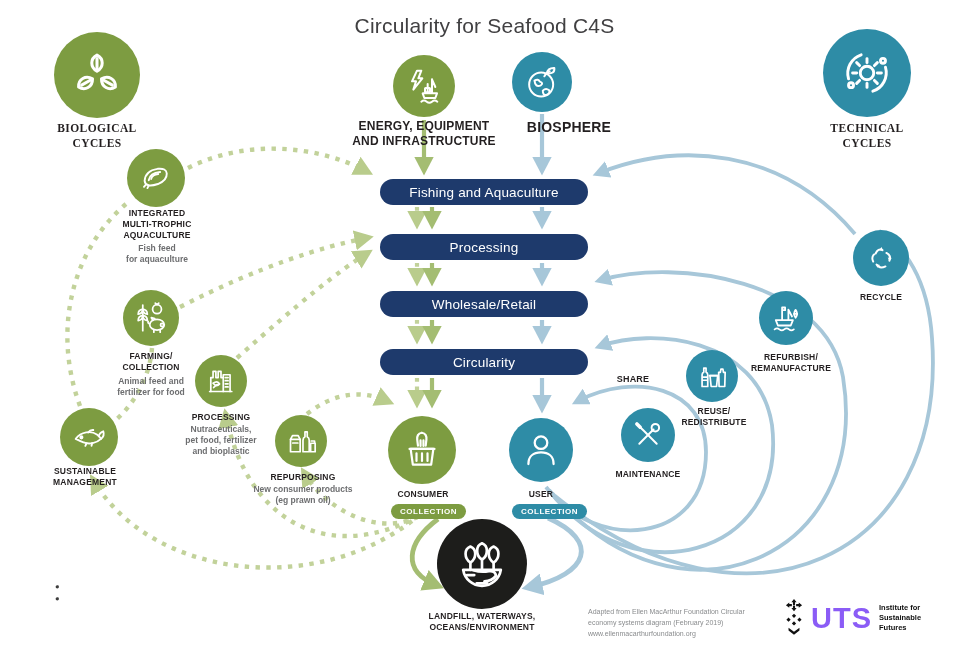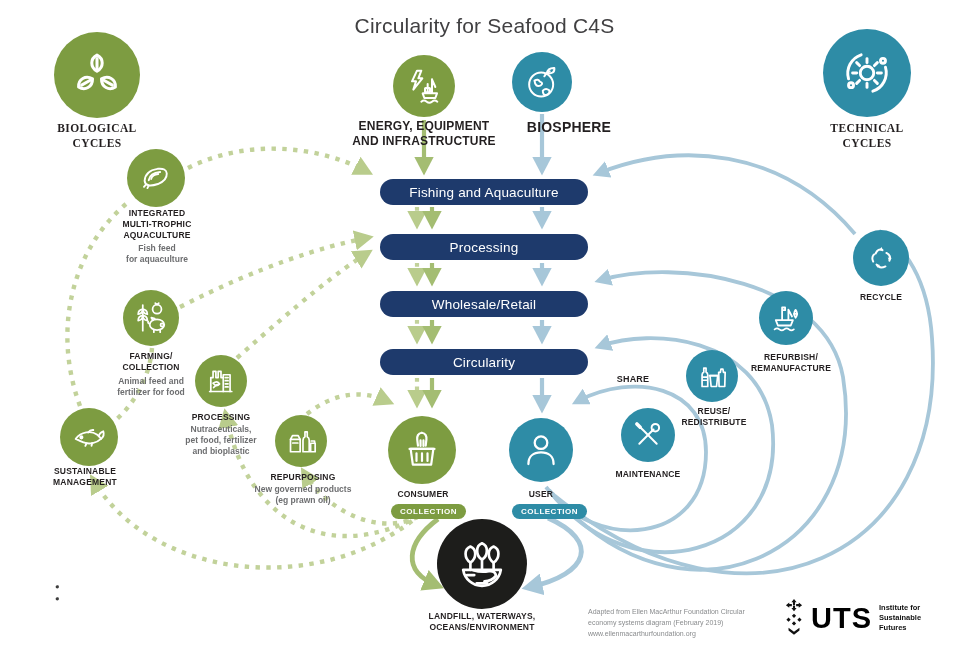--- a/index.html
+++ b/index.html
@@ -34,21 +34,21 @@
     font-size:21px;color:#414042;z-index:2;letter-spacing:.2px;
   }
   .assume{position:absolute;left:55px;top:580px;width:260px;font-size:7.6px;
     color:#3d3d3d;z-index:2;line-height:1.45;}
   .assume .item{display:flex;margin-top:1px;}
   .assume .dot{width:8px;flex:0 0 8px;}
   .assume .it-text{white-space:pre-line;}
   .attrib{position:absolute;left:588px;top:606px;font-size:7px;color:#8a8c8e;
     line-height:1.6;white-space:pre-line;z-index:2;}
   .logo{position:absolute;left:782px;top:599px;display:flex;align-items:center;z-index:2;}
-  .logo .uts-word{font-size:29px;font-weight:bold;color:#000000;letter-spacing:1px;margin:0 7px 0 5px;}
+  .logo .uts-word{font-size:29px;font-weight:bold;color:#8b5cf6;letter-spacing:1px;margin:0 7px 0 5px;}
   .logo .inst{font-size:7.5px;font-weight:bold;color:#111;line-height:1.35;white-space:pre-line;border-left:0;}
   svg.icon{display:block;}
 </style>
 </head>
 <body>
 
 <svg id="arrows" width="969" height="650" viewBox="0 0 969 650">
   <defs>
     <marker id="mGD" markerWidth="4.6" markerHeight="4.6" refX="2.6" refY="2.3" orient="auto" markerUnits="strokeWidth">
       <path d="M0,0 L4.4,2.3 L0,4.6 Z" fill="#b9cc8c"></path>
@@ -233,21 +233,21 @@
 <div class="node circle" style="left:275px;top:415px;width:52px;height:52px;background:#7d9c41">
   <svg class="icon" width="34" height="34" viewBox="0 0 24 24" fill="none" stroke="#fff" stroke-width="1.2" stroke-linecap="round" stroke-linejoin="round">
     <path d="M4.6 10.8 L6 8.2 H10 L11.4 10.8 V19.6 H4.6 Z"></path>
     <path d="M4.6 10.8 H11.4 M6.2 13.4 H9.8"></path>
     <path d="M13.4 19.6 V11.4 Q13.4 9.8 14.8 9 V5.6 H16.4 V9 Q17.8 9.8 17.8 11.4 V19.6 Z"></path>
     <path d="M18.8 13.6 H22 V19.6 H18.8 Z"></path>
     <path d="M19.2 12 H21.6 V13.6"></path>
   </svg>
 </div>
 <div class="lbl" style="left:223px;top:472px;width:160px">REPURPOSING</div>
-<div class="lbl sub" style="left:223px;top:484px;width:160px">New governed products
+<div class="lbl sub" style="left:223px;top:484px;width:160px">New consumer products
 (eg prawn oil)</div>
 
 <div class="node circle" style="left:388px;top:416px;width:68px;height:68px;background:#7d9c41">
   <svg class="icon" width="44" height="44" viewBox="0 0 24 24" fill="none" stroke="#fff" stroke-width="1.2" stroke-linecap="round" stroke-linejoin="round">
     <path d="M11.9 2.6 C9.8 2.8 9.2 4.6 9.4 6.4 L9.8 9.6"></path>
     <path d="M11.9 2.6 C14 2.8 14.6 4.6 14.4 6.4 L14 9.6"></path>
     <path d="M11.2 6.8 V9.8 M12.8 6.8 V9.8"></path>
     <path d="M5.8 11.4 H18.2 L17 20 H7 Z"></path>
     <path d="M5.2 11.4 H18.8"></path>
     <path d="M9 13.8 V18 M12 13.8 V18 M15 13.8 V18"></path>

